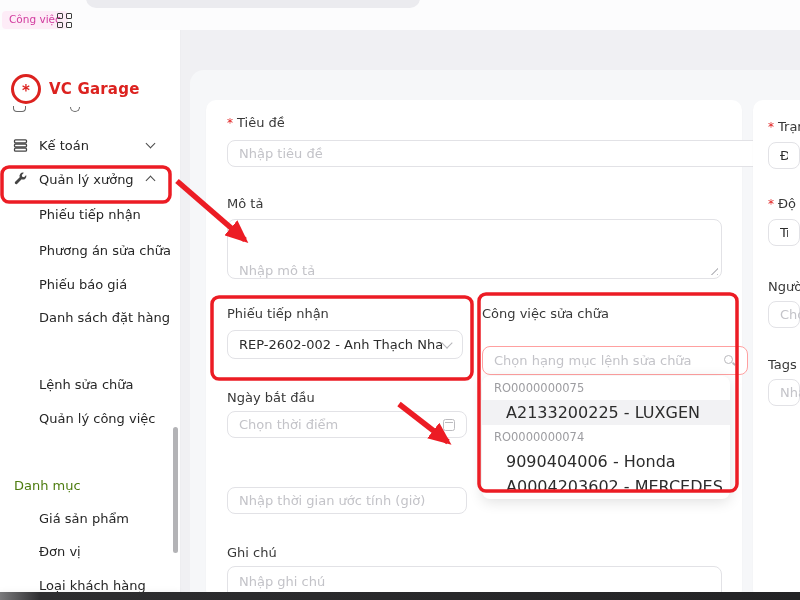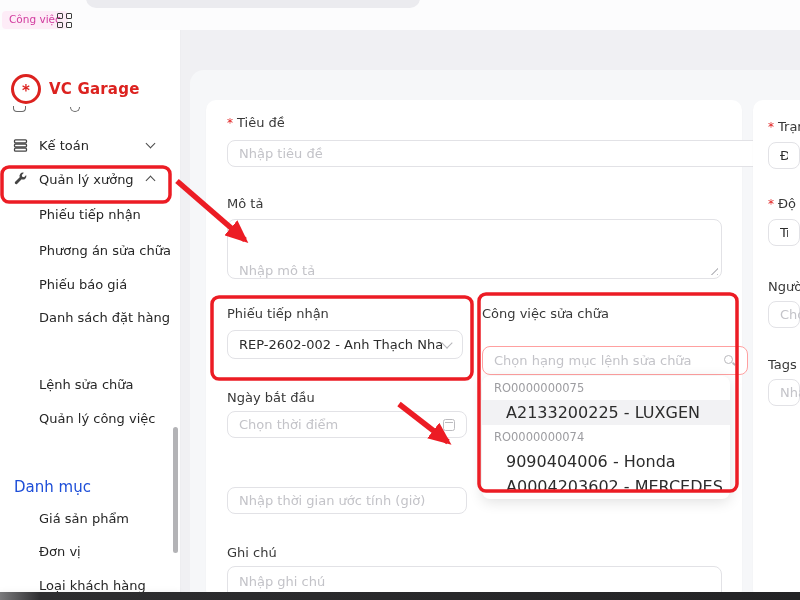--- a/index.html
+++ b/index.html
@@ -28,21 +28,21 @@
   .frag2{left:70px;top:77px;width:10px;height:5px;border-radius:0 0 5px 5px;}
   .mrow{position:absolute;left:0;width:180px;height:32px;display:flex;align-items:center;
        font-size:13px;color:#262626;cursor:pointer;}
   .mrow .micon{position:absolute;left:13px;width:15px;height:15px;display:flex;align-items:center;}
   .mrow .mlabel{position:absolute;left:39px;white-space:nowrap;}
   .mrow .mlabel.indent{left:39px;}
   .chev{position:absolute;left:147px;width:7px;height:7px;border-right:1.5px solid #4a4a4a;
        border-bottom:1.5px solid #4a4a4a;box-sizing:border-box;}
   .chev.down{transform:rotate(45deg);margin-top:-3px;}
   .chev.up{transform:rotate(-135deg);margin-top:3px;}
-  .section-label{position:absolute;left:14px;color:#1d4ed8;font-size:15px;}
+  .section-label{position:absolute;left:14px;color:#4d7c0f;font-size:13px;}
   .sidebar-footer{position:absolute;left:0;top:566px;width:180px;height:26px;background:#fff;
        box-shadow:0 -3px 8px rgba(0,0,0,.07);display:flex;align-items:center;justify-content:center;
        color:#555;font-size:14px;cursor:pointer;z-index:4;}
   .scroll-thumb{position:absolute;left:173px;top:397px;width:5px;height:126px;background:#b3b3b6;
        border-radius:3px;z-index:5;}
 
   
   .content-bg{position:absolute;left:180px;top:30px;width:620px;height:570px;background:#f0f0f3;}
   .inner-wrap{position:absolute;left:190px;top:70px;width:610px;height:530px;background:#f6f7f9;
        border-radius:14px 0 0 0;}

